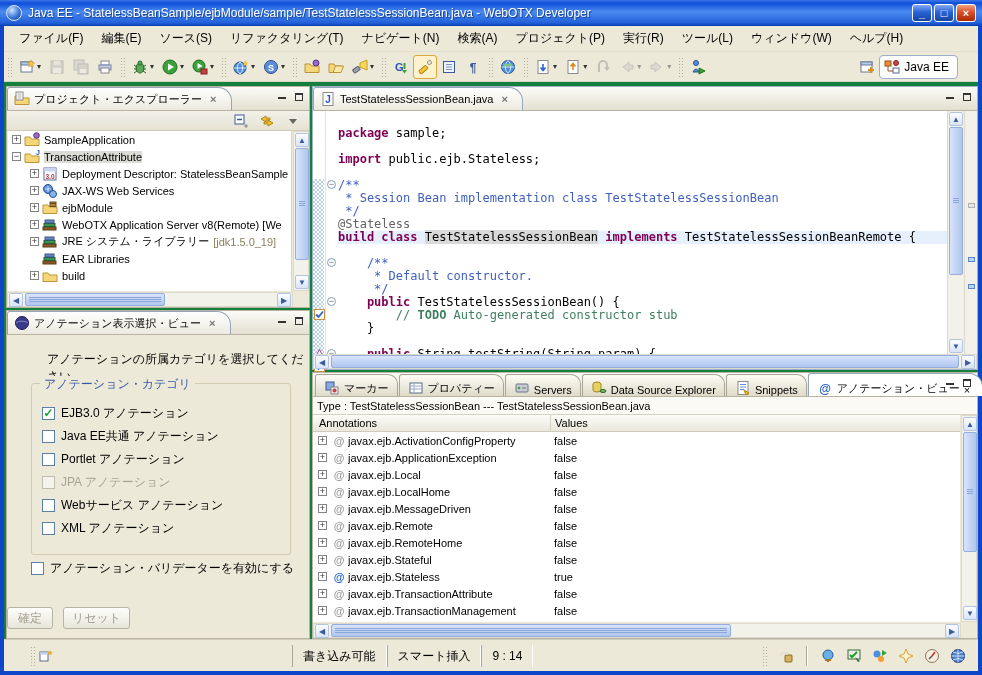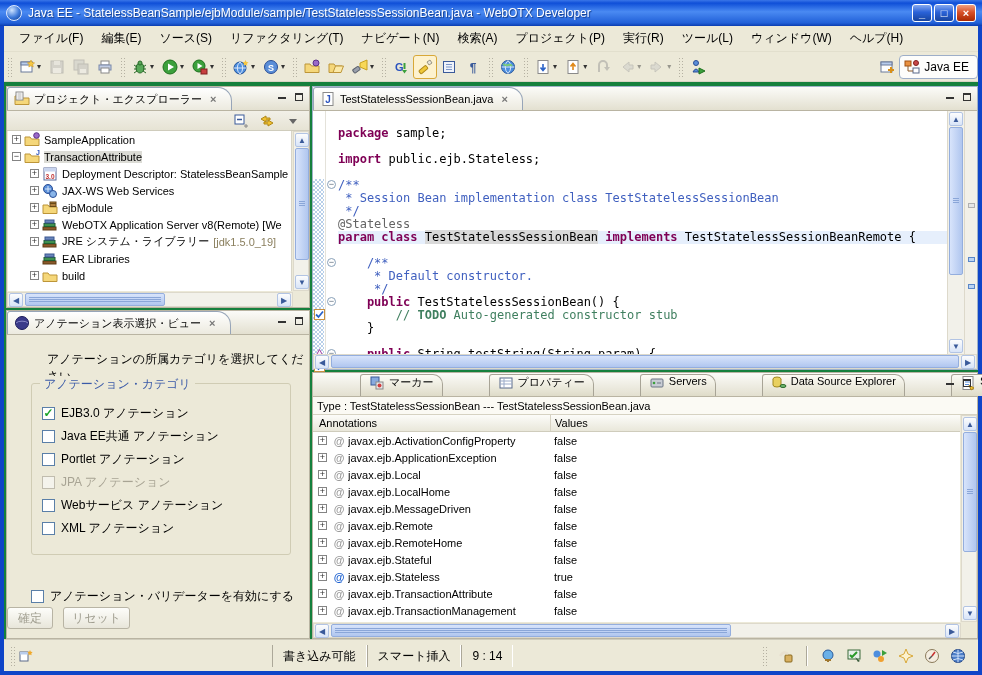--- a/index.html
+++ b/index.html
@@ -23,21 +23,21 @@
   
   .toolbar { position:absolute; top:52px; left:0; right:0; height:30px; background:#ece9d8; display:flex; align-items:center; border-bottom:1px solid #d8d4c4; }
   .tb-group { display:flex; align-items:center; height:26px; }
   .tb-handle { width:5px; height:20px; margin:0 3px; background-image:radial-gradient(#b5b1a2 35%, transparent 36%); background-size:3px 3px; }
   .tb-btn { display:flex; align-items:center; height:24px; padding:2px 3px; border:1px solid transparent; border-radius:3px; }
   .tb-btn.toggled { background:#fdf2cf; border-color:#d8a838; }
   .tb-btn.disabled { opacity:.45; filter:grayscale(85%); }
   .tb-btn .dd { font-size:8px; color:#333; margin-left:2px; }
   .ico { width:16px; height:16px; display:inline-block; line-height:16px; text-align:center; flex:none; }
   .ico svg { display:block; }
-  .persp-area { margin-left:auto; display:flex; align-items:flex-end; padding-right:0; }
+  .persp-area { margin-left:auto; display:flex; align-items:flex-end; padding-right:20px; }
   .persp-btn { display:flex; align-items:center; gap:4px; border:1px solid #9daec8; border-radius:4px; background:#fdfdfb; padding:2px 8px 2px 4px; height:24px; font-size:12px; }
   
   .main { position:absolute; top:82px; left:0; right:0; height:561px; background:#15803d; }
   .panel { position:absolute; background:#ece9d8; border:1px solid #b9b4a2; }
   .pe-panel { left:2px; top:4px; width:304px; height:222px; }
   .av-panel { left:2px; top:228px; width:304px; height:329px; }
   .ed-panel { left:308px; top:4px; width:666px; height:284px; border-color:#9fb1c8;}
   .bp-panel { left:308px; top:290px; width:666px; height:267px; }
   
   .phead { position:relative; height:24px; background:linear-gradient(180deg,#fbfbf8,#e3e0d0); border-bottom:1px solid #b9b4a2; display:flex; align-items:flex-end; }
@@ -70,21 +70,21 @@
   
   .av-body { position:absolute; top:24px; left:0; right:0; bottom:0; background:#ece9d8; }
   .av-instr { position:absolute; top:16px; left:40px; font-size:12px; }
   .av-fieldset { position:absolute; left:24px; right:18px; top:48px; height:172px; border:1px solid #d0ccb4; border-radius:3px; }
   .av-legend { position:absolute; top:-8px; left:8px; background:#ece9d8; padding:0 4px; color:#3a5aa8; font-size:12px; }
   .chk-col { position:absolute; top:18px; left:10px; right:6px; }
   .chk-row { display:flex; align-items:center; height:23px; font-size:12px; }
   .chk { width:13px; height:13px; border:1px solid #5a7fa8; background:#fff; margin-right:6px; color:#1aa428; font-size:12px; line-height:11px; text-align:center; font-weight:bold; flex:none;}
   .chk-row.disabled .chk { border-color:#c0bcae; background:#f4f3ec; }
   .chk-row.disabled .clbl { color:#a8a494; }
-  .av-validator { position:absolute; left:24px; top:250px;text-align:center; }
+  .av-validator { position:absolute; left:24px; top:222px;text-align:center; }
   .av-buttons { position:absolute; left:0; right:0; top:272px; display:flex; justify-content:flex-start; gap:10px; }
   .xp-btn { min-width:46px; height:22px; border:1px solid #b8b4a4; border-radius:3px; background:linear-gradient(180deg,#fdfdfa,#e8e6da); color:#a09e90; font-size:12px; padding:0 8px; }
   
   .ed-body { position:absolute; top:24px; left:0; right:0; bottom:15px; background:#fff; display:flex; }
   .ed-ruler { width:13px; position:relative; background:#fff; border-right:1px solid #e4e2da; flex:none; }
   .ed-ruler .check { position:absolute; left:0; right:1px; bottom:0;
      background-image:linear-gradient(45deg,#b8cfe8 25%,transparent 25%,transparent 75%,#b8cfe8 75%),linear-gradient(45deg,#b8cfe8 25%,#fff 25%,#fff 75%,#b8cfe8 75%);
      background-size:4px 4px; background-position:0 0,2px 2px; }
   .ruler-ico { position:absolute; left:1px; width:11px; height:11px; }
   .ed-fold { width:12px; position:relative; background:#fff; flex:none; }
@@ -97,36 +97,36 @@
   .jd { color:#3f5fbf; }
   .cm { color:#3f7f5f; }
   .todo { color:#3f7f5f; font-weight:bold; }
   .an { color:#646464; }
   .occ { background:#d9d9d9; }
   .ed-vsb { position:relative; width:17px; background:#f2f1ea; flex:none; border-left:1px solid #ddd9cb;}
   .ed-ov { position:relative; width:13px; background:#f2f0e8; flex:none; border-left:1px solid #ddd9cb;}
   .ov-mark { position:absolute; left:3px; width:7px; height:5px; border:1px solid #9aa; }
   
   .btabs { position:relative; height:24px; background:linear-gradient(180deg,#fbfbf8,#e3e0d0); border-bottom:1px solid #b9b4a2; display:flex; align-items:flex-end; padding-left:2px;}
-  .btab { display:flex; align-items:flex-start; gap:4px; height:22px; padding:0 8px; margin-right:1px; background:linear-gradient(180deg,#fdfcf6,#dedbc8);
-    border:1px solid #a8a496; border-bottom:none; border-top-left-radius:3px; border-top-right-radius:10px; white-space:nowrap; font-size:11px;margin-left:45px;}
+  .btab { display:flex; align-items:flex-end; gap:4px; height:22px; padding:0 8px; margin-right:1px; background:linear-gradient(180deg,#fdfcf6,#dedbc8);
+    border:1px solid #a8a496; border-bottom:none; border-top-left-radius:3px; border-top-right-radius:10px; white-space:nowrap; font-size:11px;}
   .btab.active { background:#fff; border-color:#97a5b8; height:23px; border-top-right-radius:14px; padding-right:12px;}
   .type-line { position:absolute; top:24px; left:0; right:0; height:18px; background:#fbfaf4; border-bottom:1px solid #d6d2c2; line-height:18px; padding-left:4px; font-size:11px; }
   .tbl-head { position:absolute; top:42px; left:0; right:17px; height:17px; background:linear-gradient(180deg,#fcfcf9,#e9e7da); border-bottom:1px solid #cfccbc; display:flex; }
   .tbl-head .c1 { width:238px; padding-left:6px; line-height:16px; border-right:1px solid #d6d2c2; }
   .tbl-head .c2 { flex:1; padding-left:4px; line-height:16px; }
   .tbl-body { position:absolute; top:59px; left:0; right:17px; bottom:16px; background:#fff; overflow:hidden; }
   .trow { display:flex; align-items:center; height:17px; white-space:nowrap; }
   .trow .exp { margin-left:5px; }
   .trow .at { width:14px; text-align:center; font-weight:bold; color:#9a9a9a; font-size:11px; margin:0 2px; }
   .trow.hlrow .at { color:#1a5fd0; }
   .trow .nm { width:202px; overflow:hidden; }
   .trow .vl { padding-left:4px; }
   
-  .statusbar { position:absolute; left:0; right:0; bottom:0; height:32px; background:#ece9d8; border-top:1px solid #cfccbc; display:flex; align-items:center; }
+  .statusbar { position:absolute; left:0; right:0; bottom:0; height:32px; background:#ece9d8; border-top:1px solid #cfccbc; display:flex; align-items:center;padding-left:20px; }
   .sb-cell { height:22px; line-height:22px; padding:0 10px; border-left:1px solid #aca899; border-right:1px solid #fff; font-size:12px; white-space:nowrap;}
   .tray { margin-left:auto; display:flex; align-items:center; gap:6px; padding-right:10px; }
   .etch-v { width:2px; height:20px; border-left:1px solid #aca899; border-right:1px solid #fff; margin:0 4px;}
 </style>
 </head>
 <body>
 
 <div class="window">
 
   <div class="titlebar">
@@ -674,21 +674,21 @@
         <div class="ed-code" id="edCode">
             <div class="code-line"></div>
             <div class="code-line"><span class="kw">package</span><span class="pl"> sample;</span></div>
             <div class="code-line"></div>
             <div class="code-line"><span class="kw">import</span><span class="pl"> public.ejb.Stateless;</span></div>
             <div class="code-line"></div>
             <div class="code-line"><span class="jd">/**</span></div>
             <div class="code-line"><span class="jd"> * Session Bean implementation class TestStatelessSessionBean</span></div>
             <div class="code-line"><span class="jd"> */</span></div>
             <div class="code-line"><span class="an">@Stateless</span></div>
-            <div class="code-line hl"><span class="kw">param class </span><span class="occ">TestStatelessSessionBean</span><span class="pl"> </span><span class="kw">implements</span><span class="pl"> TestStatelessSessionBeanRemote {</span></div>
+            <div class="code-line hl"><span class="kw">build class </span><span class="occ">TestStatelessSessionBean</span><span class="pl"> </span><span class="kw">implements</span><span class="pl"> TestStatelessSessionBeanRemote {</span></div>
             <div class="code-line"></div>
             <div class="code-line"><span class="jd">    /**</span></div>
             <div class="code-line"><span class="jd">     * Default constructor.</span></div>
             <div class="code-line"><span class="jd">     */</span></div>
             <div class="code-line"><span class="kw">    public</span><span class="pl"> TestStatelessSessionBean() {</span></div>
             <div class="code-line"><span class="cm">        // </span><span class="todo">TODO</span><span class="cm"> Auto-generated constructor stub</span></div>
             <div class="code-line"><span class="pl">    }</span></div>
             <div class="code-line"></div>
             <div class="code-line"><span class="kw">    public</span><span class="pl"> String testString(String param) {</span></div>
           </div>

